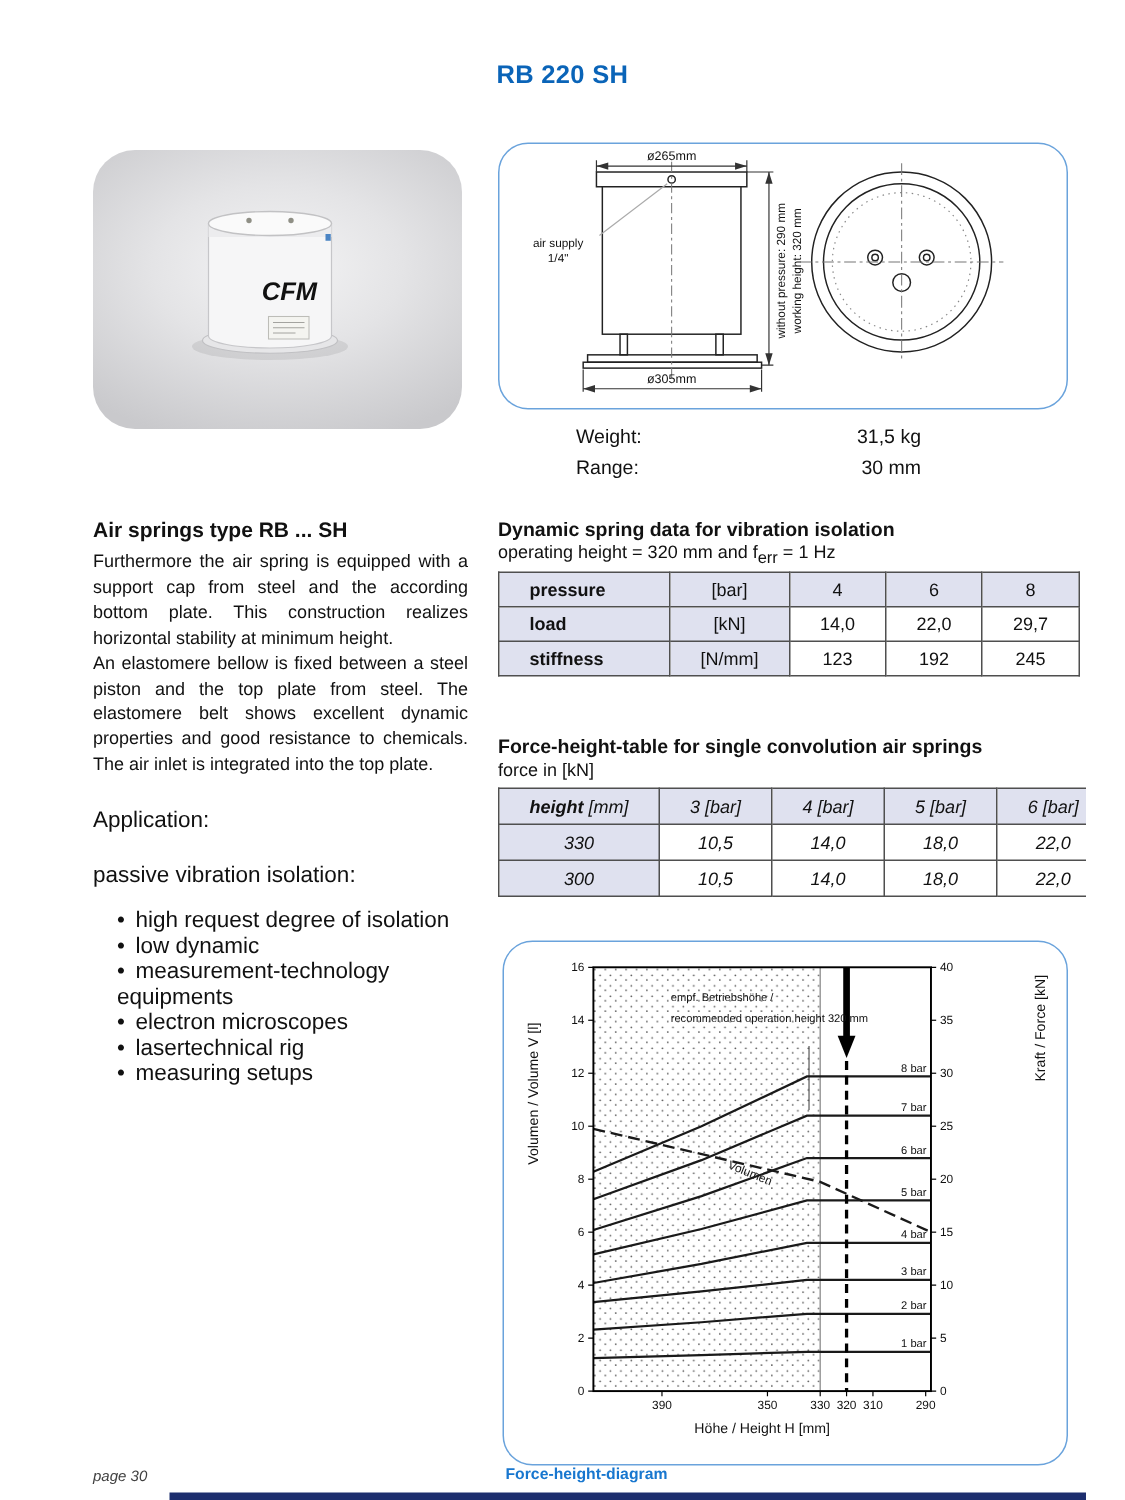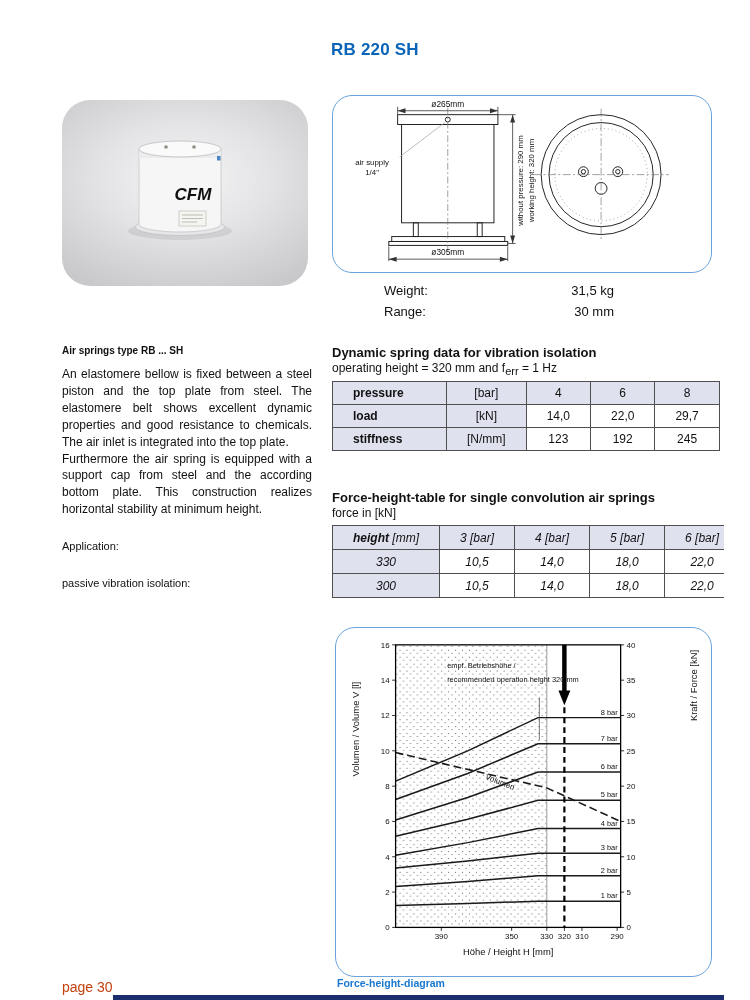--- a/index.html
+++ b/index.html
@@ -32,31 +32,31 @@
   
   table.tbl{border-collapse:collapse;table-layout:fixed;font-size:12px;border:1.5px solid var(--table-border);}
   table.tbl td{border:1px solid var(--table-border);height:22px;padding:0 20px;overflow:hidden;white-space:nowrap;}
   #dyn-table{left:332px;top:381px;}
   #force-table{left:332px;top:525px;}
   #force-table td{height:23px;font-style:italic;}
   .lav{background:var(--table-fill);}
   .b{font-weight:bold;}
   .ctr{text-align:center;padding:0 2px;}
   
-  .desc-head{left:62px;top:345px;width:250px;font-size:10px;font-weight:bold;}
+  .desc-head{left:62px;top:345px;width:250px;font-size:14px;font-weight:bold;}
   .desc-body{left:62px;top:366px;width:250px;font-size:12px;line-height:16.9px;text-align:justify;}
   .desc-body p{margin:0;}
-  .app-block{left:62px;top:538px;width:262px;font-size:11px;line-height:17px;}
+  .app-block{left:62px;top:538px;width:262px;font-size:15px;line-height:17px;}
   .app-label{margin-bottom:20px;}
   .app-block ul{margin:13px 0 0 0;padding:0 0 0 16px;list-style:none;}
   .app-block li::before{content:"\2022";margin-right:7px;}
   
   svg text{font-family:"Liberation Sans",sans-serif;fill:#111;}
   .caption{left:337px;top:977px;font-size:10.5px;font-weight:bold;color:var(--caption-blue);}
-  .pagenum{left:62px;top:979px;font-size:14px;color:#c2410c;}
+  .pagenum{left:62px;top:979px;font-size:10px;font-style:italic;color:#404040;}
   .footer-bar{left:113px;top:995px;width:637px;height:5px;background:var(--footer-bar);}
 </style>
 </head>
 <body>
 
 <div class="page">
 
   <div class="abs page-title">RB 220 SH</div>
 
   <div class="abs photo">
@@ -224,26 +224,34 @@
           <td class="ctr">18,0</td>
           <td class="ctr">22,0</td>
           <td class="ctr">26,0</td>
           <td class="ctr">29,7</td>
         </tr>
       </tbody>
   </table>
 
   <div class="abs desc-head">Air springs type RB ... SH</div>
   <div class="abs desc-body">
+    <p>Furthermore the air spring is equipped with a support cap from steel and the according bottom plate. This construction realizes horizontal stability at minimum height.</p>
     <p>An elastomere bellow is fixed between a steel piston and the top plate from steel. The elastomere belt shows excellent dynamic properties and good resistance to chemicals. The air inlet is integrated into the top plate.</p>
-    <p>Furthermore the air spring is equipped with a support cap from steel and the according bottom plate. This construction realizes horizontal stability at minimum height.</p>
   </div>
   <div class="abs app-block">
     <div class="app-label">Application:</div>
     <div>passive vibration isolation:</div>
+    <ul>
+        <li>high request degree of isolation</li>
+        <li>low dynamic</li>
+        <li>measurement-technology equipments</li>
+        <li>electron microscopes</li>
+        <li>lasertechnical rig</li>
+        <li>measuring setups</li>
+      </ul>
   </div>
 
   <div class="abs panel chart-panel">
     <svg id="chart-svg" width="372" height="345" viewBox="0 0 375 348">
         <defs>
           <pattern id="stip" width="7" height="7" patternUnits="userSpaceOnUse">
             <circle cx="1.5" cy="1.5" r="0.6" fill="#555"></circle>
             <circle cx="5" cy="4.5" r="0.6" fill="#555"></circle>
           </pattern>
         </defs>

